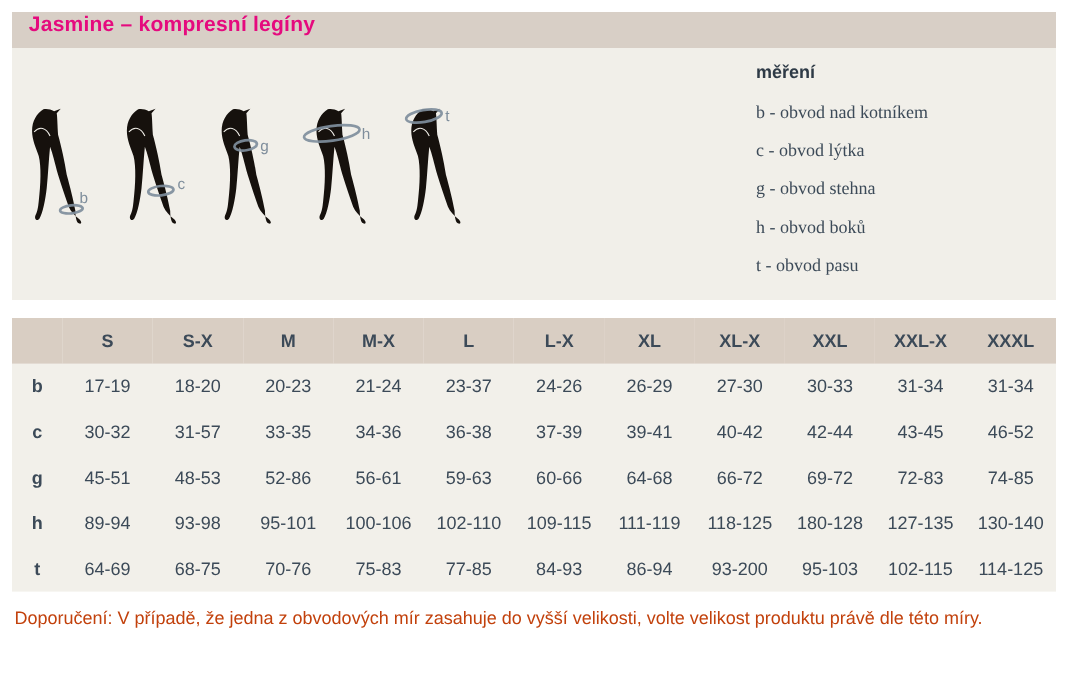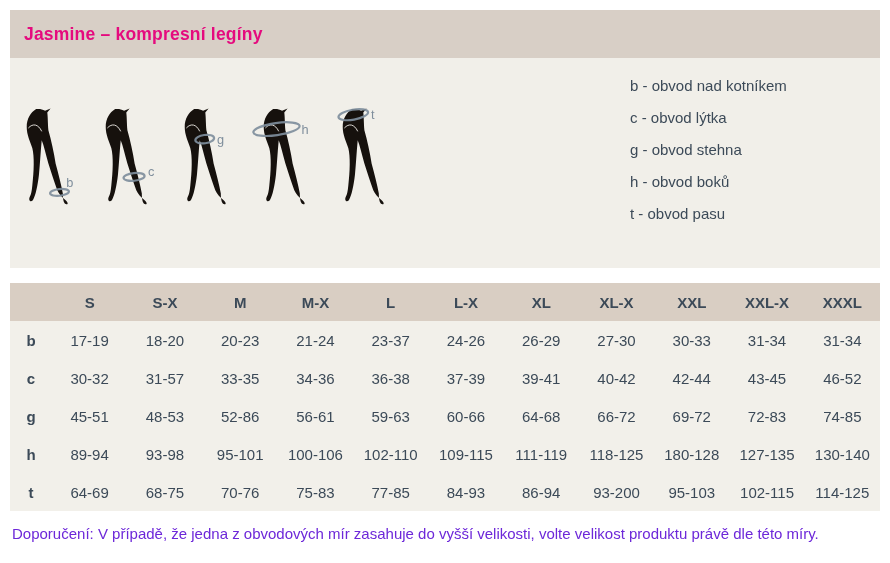--- a/index.html
+++ b/index.html
@@ -9,24 +9,24 @@
     font-family: "Liberation Sans", sans-serif;
   }
   .page {
     width: 890px;
     height: 563px;
     padding: 10px;
     background: #ffffff;
     position: relative;
   }
   .title-bar {
-    height: 48px;
+    height: 30px;
     background: var(--header-bg, #d8cfc6);
     display: flex;
-    align-items: center;
+    align-items: flex-start;
     padding: 0 14px;
   }
   .title {
     margin: 0;
     font-size: 17.5px;
     font-weight: bold;
     color: var(--accent-pink, #e50a7e);
     letter-spacing: 0.2px;
   }
   .panel {
@@ -52,20 +52,21 @@
   .legend-title {
     font-weight: bold;
     font-size: 15px;
     margin-bottom: 9px;
     color: #2e3a46;
   }
   .legend-item {
     font-size: 15px;
     line-height: 32px;
     white-space: nowrap;
+    font-family: Liberation Serif, serif;
   }
   .size-table {
     width: 100%;
     margin-top: 15px;
     border-collapse: collapse;
     table-layout: fixed;
     background: var(--table-body-bg, #f2f0ea);
     color: var(--text-dark, #3c4a58);
   }
   .size-table th, .size-table td {
@@ -78,21 +79,21 @@
   }
   .size-table thead th {
     background: var(--table-header-bg, #d9cec3);
     font-weight: bold;
   }
   .size-table thead th:first-child { width: 42px; }
   .size-table .row-label { font-weight: bold; }
   .footnote {
     margin: 14px 2px 0;
     font-size: 15px;
-    color: #6d28d9;
+    color: #c2410c;
   }
 </style>
 </head>
 <body>
 
 <div class="page">
 
   <header class="title-bar">
     <h1 class="title">Jasmine – kompresní legíny</h1>
   </header>
@@ -124,20 +125,21 @@
           <text x="87" y="46" fill="#7f8e9c" font-size="23">h</text>
         </svg>
         <svg viewBox="0 0 120 180" class="figure">
           <path d="M36,2 C26,8 19,20 19,34 C19,48 25,60 29,72 C33,88 32,114 29,140 C28,150 27,155 25,159 C21,166 26,171 30,166 C35,158 39,138 41,120 C43,100 44,78 46,58 C50,68 53,82 58,100 C63,116 69,134 74,148 C77,155 83,161 89,166 C94,170 94,175 89,173 C85,171 84,162 84,154 C81,138 76,118 71,100 C68,80 63,58 58,40 C57,28 57,14 56,8 L62,1 L52,5 C47,2 41,1 36,2 Z" fill="#16110d"></path>
           <path d="M22,36 C30,27 40,29 46,42" stroke="#f1efe9" stroke-width="1.6" fill="none"></path>
           <ellipse cx="38" cy="12" rx="27" ry="9" transform="rotate(-10 38 12)" fill="none" stroke="#7f8e9c" stroke-width="4" opacity="0.92"></ellipse>
           <text x="70" y="20" fill="#7f8e9c" font-size="23">t</text>
         </svg>
       </div>
     <aside class="legend">
+      <div class="legend-title">měření</div>
       <div>
           <div class="legend-item">b - obvod nad kotníkem</div>
           <div class="legend-item">c - obvod lýtka</div>
           <div class="legend-item">g - obvod stehna</div>
           <div class="legend-item">h - obvod boků</div>
           <div class="legend-item">t - obvod pasu</div>
         </div>
     </aside>
   </section>
 

